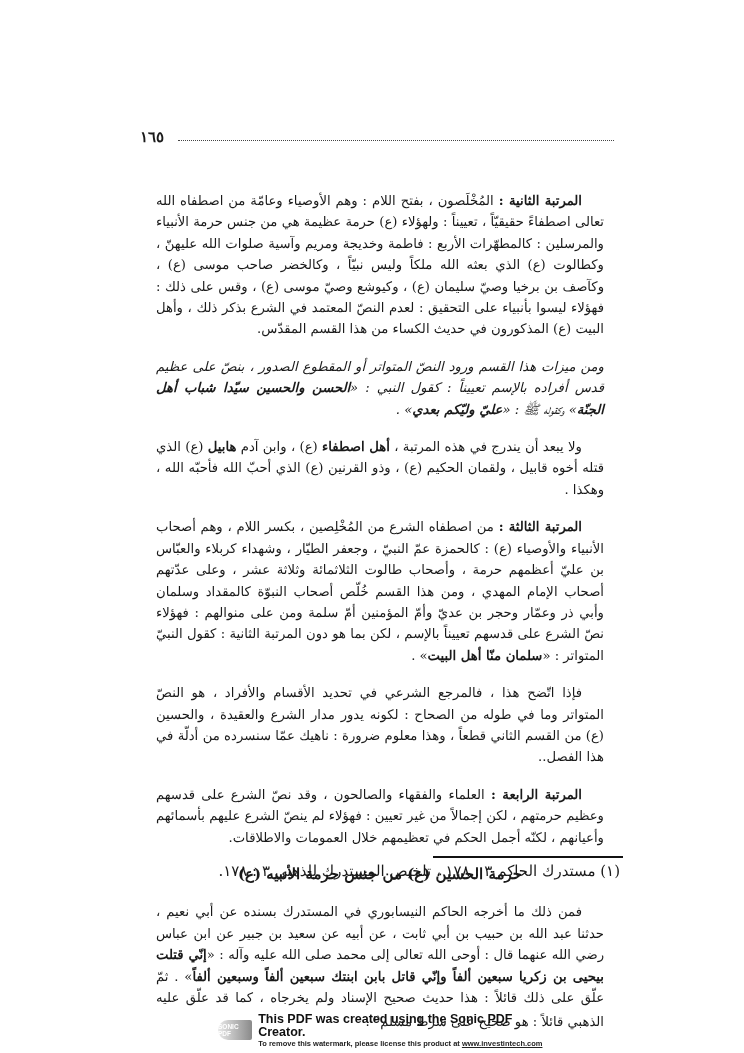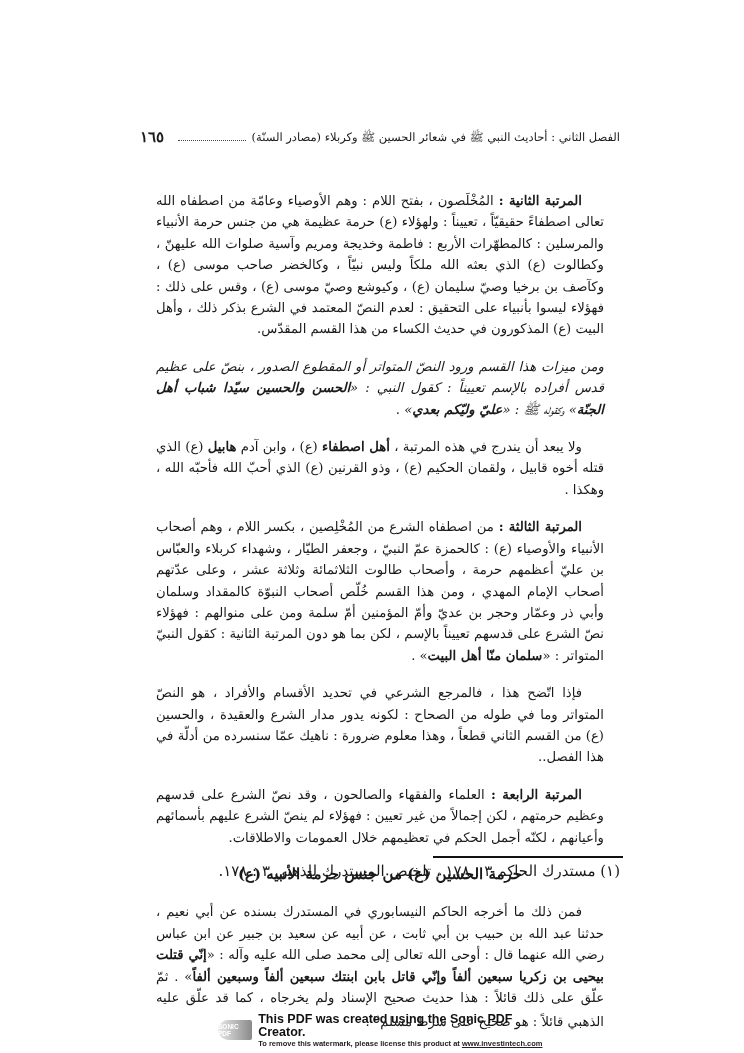--- a/index.html
+++ b/index.html
@@ -44,21 +44,20 @@
   .wm-line2 { font-size: 7.5px; font-weight: bold; color: #222; line-height: 9px; }
   .wm-link { text-decoration: underline; color: #222; }
   sup { font-size: 8px; }
 </style>
 </head>
 <body>
 
 <div class="page">
 
   <div class="running-head">
-    <span class="title">الفصل الثاني : أحاديث النبي ﷺ في شعائر الحسين ﷺ وكربلاء (مصادر السنّة)</span>
     <span class="dots"></span>
     <span class="pagenum">١٦٥</span>
   </div>
 
   <div class="body-text">
     <p>
       <span class="b">المرتبة الثانية :</span>
       <span>المُخْلَصون ، بفتح اللام : وهم الأوصياء وعامّة من اصطفاه الله تعالى اصطفاءً حقيقيّاً ، تعييناً : ولهؤلاء (ع) حرمة عظيمة هي من جنس حرمة الأنبياء والمرسلين : كالمطهّرات الأربع : فاطمة وخديجة ومريم وآسية صلوات الله عليهنّ ، وكطالوت (ع) الذي بعثه الله ملكاً وليس نبيّاً ، وكالخضر صاحب موسى (ع) ، وكآصف بن برخيا وصيّ سليمان (ع) ، وكيوشع وصيّ موسى (ع) ، وقس على ذلك : فهؤلاء ليسوا بأنبياء على التحقيق : لعدم النصّ المعتمد في الشرع بذكر ذلك ، وأهل البيت (ع) المذكورون في حديث الكساء من هذا القسم المقدّس.</span>
     </p>
     <p class="noindent">

